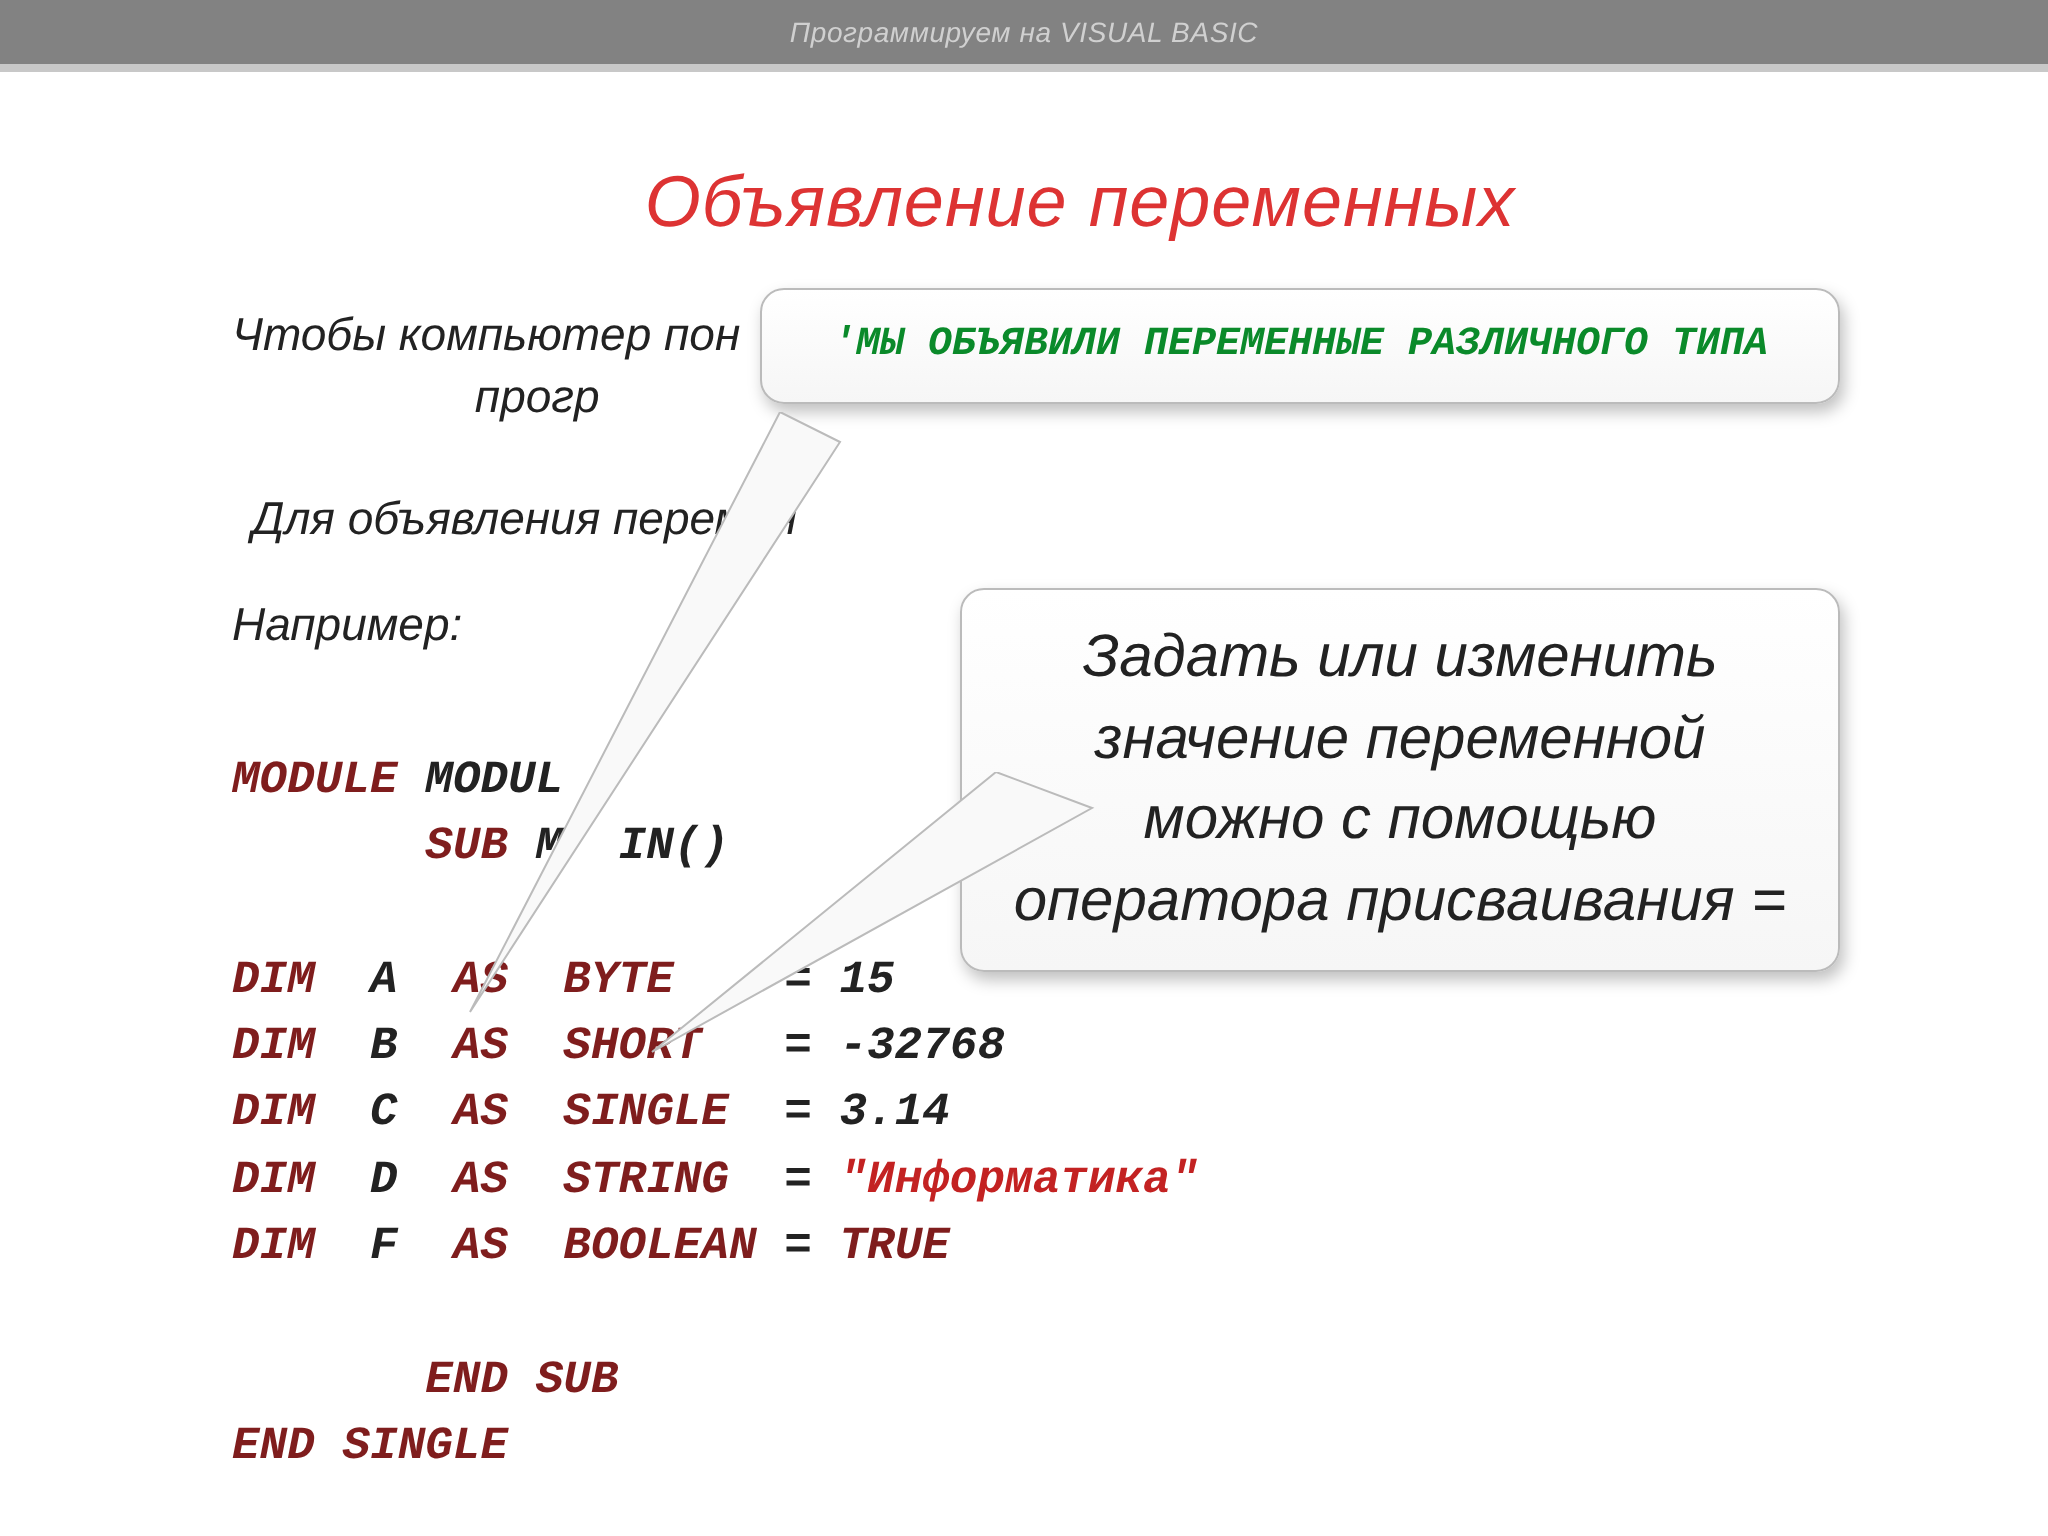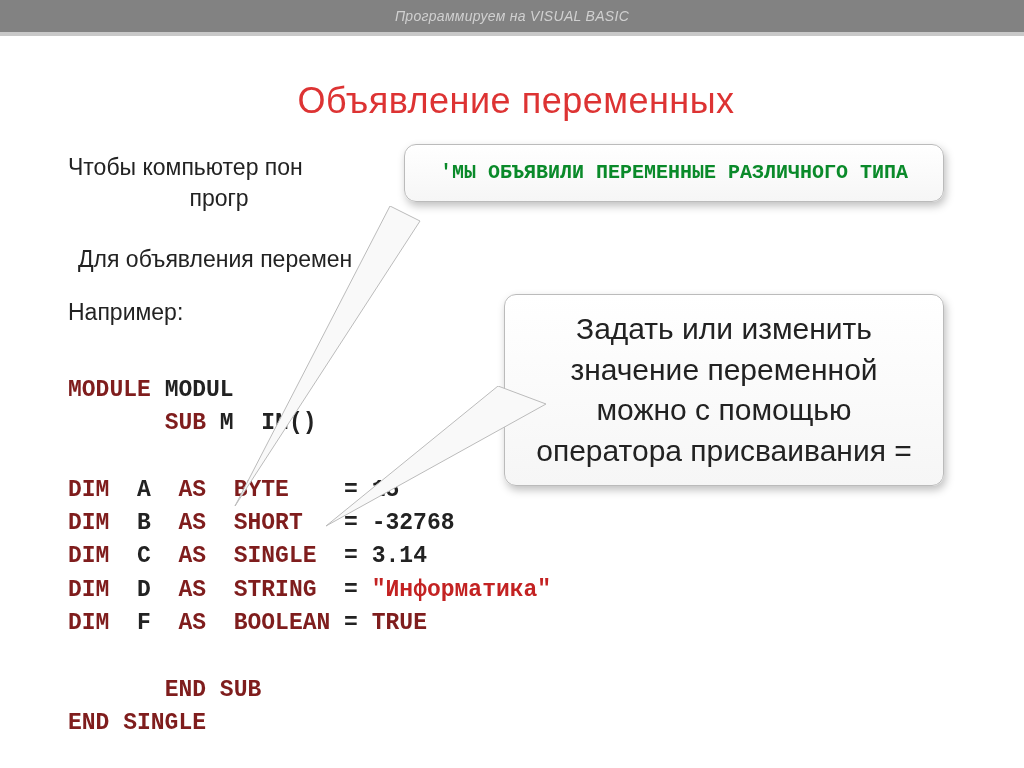--- a/index.html
+++ b/index.html
@@ -12,21 +12,21 @@
     color: #d0d0d0;
     font-size: 14px;
     display: flex;
     align-items: center;
     justify-content: center;
     letter-spacing: 0.3px;
     font-style: italic;
   }
   .thinline { height: 4px; background: #c8c8c8; }
   
-  .content { padding: 20px 60px 20px 68px; position: relative; }
+  .content { padding: 20px 60px 20px 116px; position: relative; font-style: italic; }
   
   .title {
     color: #d33;
     font-size: 36px;
     font-weight: 400;
     text-align: center;
     margin: 24px 0 30px 0;
     letter-spacing: 0.5px;
   }
   
@@ -52,21 +52,20 @@
   
   
   .bubble {
     position: absolute;
     background: linear-gradient(#fff, #f6f6f6);
     border: 1px solid #bbb;
     border-radius: 12px;
     box-shadow: 2px 4px 8px rgba(0,0,0,0.25);
     padding: 14px 22px;
     text-align: center;
-    margin-left: 24px;
   }
   .bubble1 {
     top: 108px; left: 380px; width: 540px;
     font-family: "Courier New", monospace;
     font-weight: bold;
     font-size: 20px;
     color: #0a8a2a;
     line-height: 1.4;
   }
   .bubble2 {

